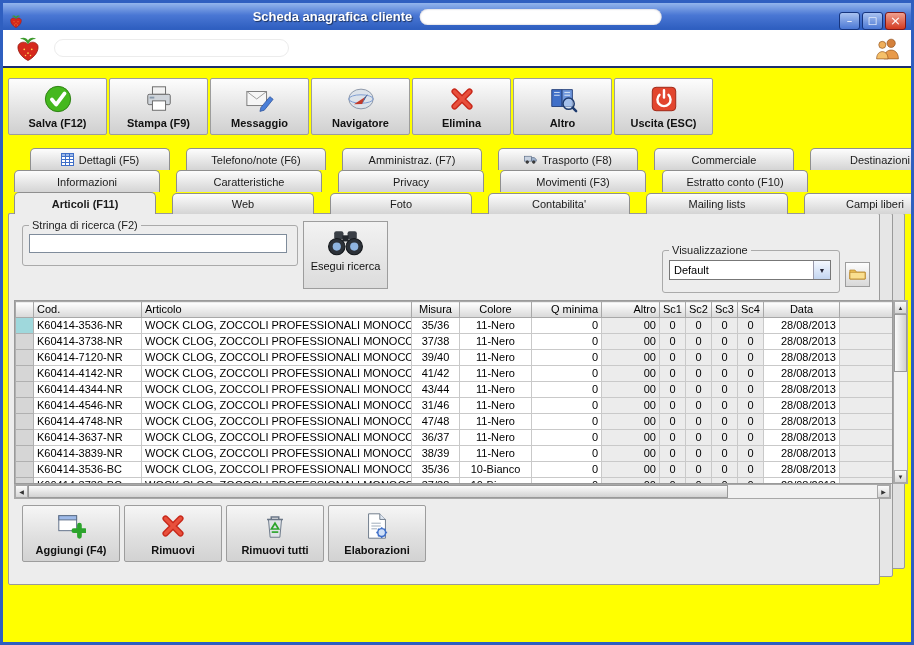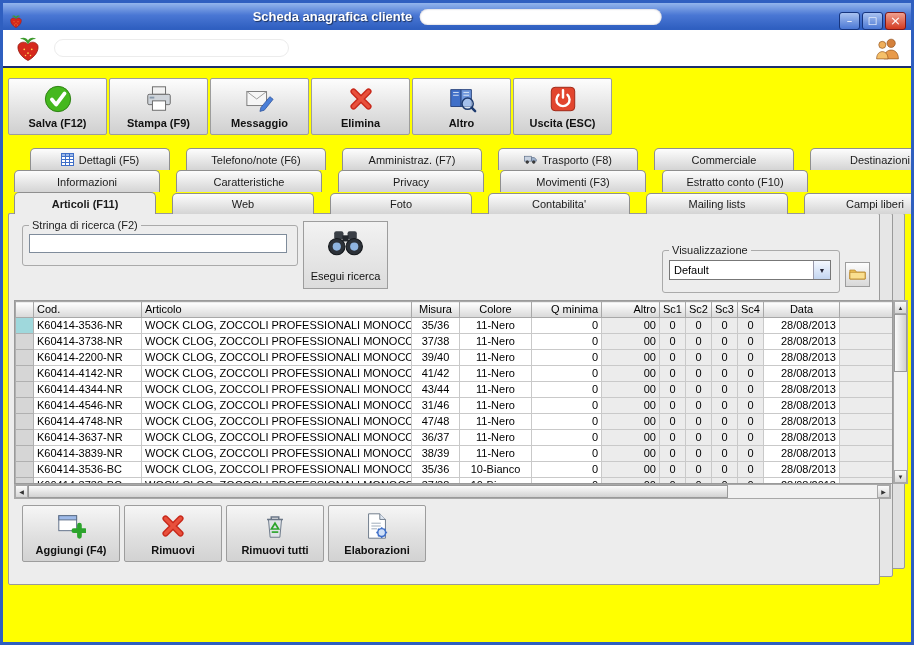--- a/index.html
+++ b/index.html
@@ -70,21 +70,21 @@
     border:1px solid #9a9a9a;border-radius:2px;z-index:2;}
 
   
   fieldset{border:1px solid #aaa;border-radius:3px;padding:2px 6px 4px;}
   legend{font-size:11px;color:#222;padding:0 3px;}
   .fs-search{position:absolute;left:19px;top:216px;width:276px;height:47px;z-index:3;}
   .search-input{width:258px;height:19px;border:1px solid #7f8c9b;background:#fff;
     font-size:11px;font-family:"Liberation Sans",sans-serif;padding:0 3px;margin-top:1px;}
   .btn-search{position:absolute;left:300px;top:218px;width:85px;height:68px;z-index:3;
     background:linear-gradient(#f2f2f2,#dcdcdc);border:1px solid #9d9d9d;
-    display:flex;flex-direction:column;align-items:center;justify-content:space-between;
+    display:flex;flex-direction:column;align-items:center;justify-content:flex-start;
     padding:7px 2px 6px;cursor:pointer;}
   .bino svg{width:37px;height:27px;}
   .btn-search-label{font-size:11px;color:#111;}
   .fs-vis{position:absolute;left:659px;top:241px;width:178px;height:49px;z-index:3;}
   .combo{display:flex;width:162px;height:20px;border:1px solid #777;background:#fff;margin-top:2px;cursor:pointer;}
   .combo-value{flex:1;font-size:11px;padding:2.5px 4px;white-space:nowrap;overflow:hidden;}
   .combo-btn{width:17px;background:linear-gradient(#f4f8ff,#c3d5f0);border-left:1px solid #99a;
     display:flex;align-items:center;justify-content:center;color:#223;cursor:pointer;}
   .combo-btn::before{content:"▼";font-size:7px;}
   .btn-folder{position:absolute;left:842px;top:259px;width:25px;height:25px;z-index:3;
@@ -214,20 +214,31 @@
             <rect x="2" y="8" width="21" height="15" fill="#f6f6f6" stroke="#777"></rect>
             <path d="M2 8l10.5 8L23 8" fill="none" stroke="#999"></path>
             <path d="M17 25l9.5-11.5 3.5 2.8L20.5 28l-4.6 1.2z" fill="#4a7fd8" stroke="#2a4f98" stroke-width=".8"></path>
           </svg>
         </div>
         <div class="tool-label">Messaggio</div>
       </div>
       <div class="tool-btn">
         <div class="tool-icon">
           <svg viewBox="0 0 32 32">
+            <ellipse cx="16" cy="16" rx="13" ry="10.5" fill="#dde3ea" stroke="#8893a5"></ellipse>
+            <ellipse cx="16" cy="16" rx="13" ry="4.5" fill="none" stroke="#7a9ad0"></ellipse>
+            <path d="M8.5 21.5L20 14l-2.8 7.2z" fill="#c23a2a"></path>
+            <path d="M20 14l3.5-3.5-6.3 10.7z" fill="#27427c"></path>
+          </svg>
+        </div>
+        <div class="tool-label">Navigatore</div>
+      </div>
+      <div class="tool-btn">
+        <div class="tool-icon">
+          <svg viewBox="0 0 32 32">
             <path d="M8 8L24 24M24 8L8 24" stroke="#c8281a" stroke-width="6.5" stroke-linecap="round"></path>
             <path d="M8 8L24 24M24 8L8 24" stroke="#e8503c" stroke-width="3.5" stroke-linecap="round"></path>
           </svg>
         </div>
         <div class="tool-label">Elimina</div>
       </div>
       <div class="tool-btn">
         <div class="tool-icon">
           <svg viewBox="0 0 32 32">
             <path d="M4 6h11v18H4z" fill="#3f6fc8" stroke="#27427c"></path>
@@ -404,21 +415,21 @@
               <td class="c5">00</td>
               <td class="c6">0</td>
               <td class="c7">0</td>
               <td class="c8">0</td>
               <td class="c9">0</td>
               <td class="c10">28/08/2013</td>
               <td class="c-fill"></td>
             </tr>
             <tr class="grid-row">
               <td class="c-sel"></td>
-              <td class="c0">K60414-2200-NR</td>
+              <td class="c0">K60414-7120-NR</td>
               <td class="c1">WOCK CLOG, ZOCCOLI PROFESSIONALI MONOCO...</td>
               <td class="c2">39/40</td>
               <td class="c3">11-Nero</td>
               <td class="c4">0</td>
               <td class="c5">00</td>
               <td class="c6">0</td>
               <td class="c7">0</td>
               <td class="c8">0</td>
               <td class="c9">0</td>
               <td class="c10">28/08/2013</td>

